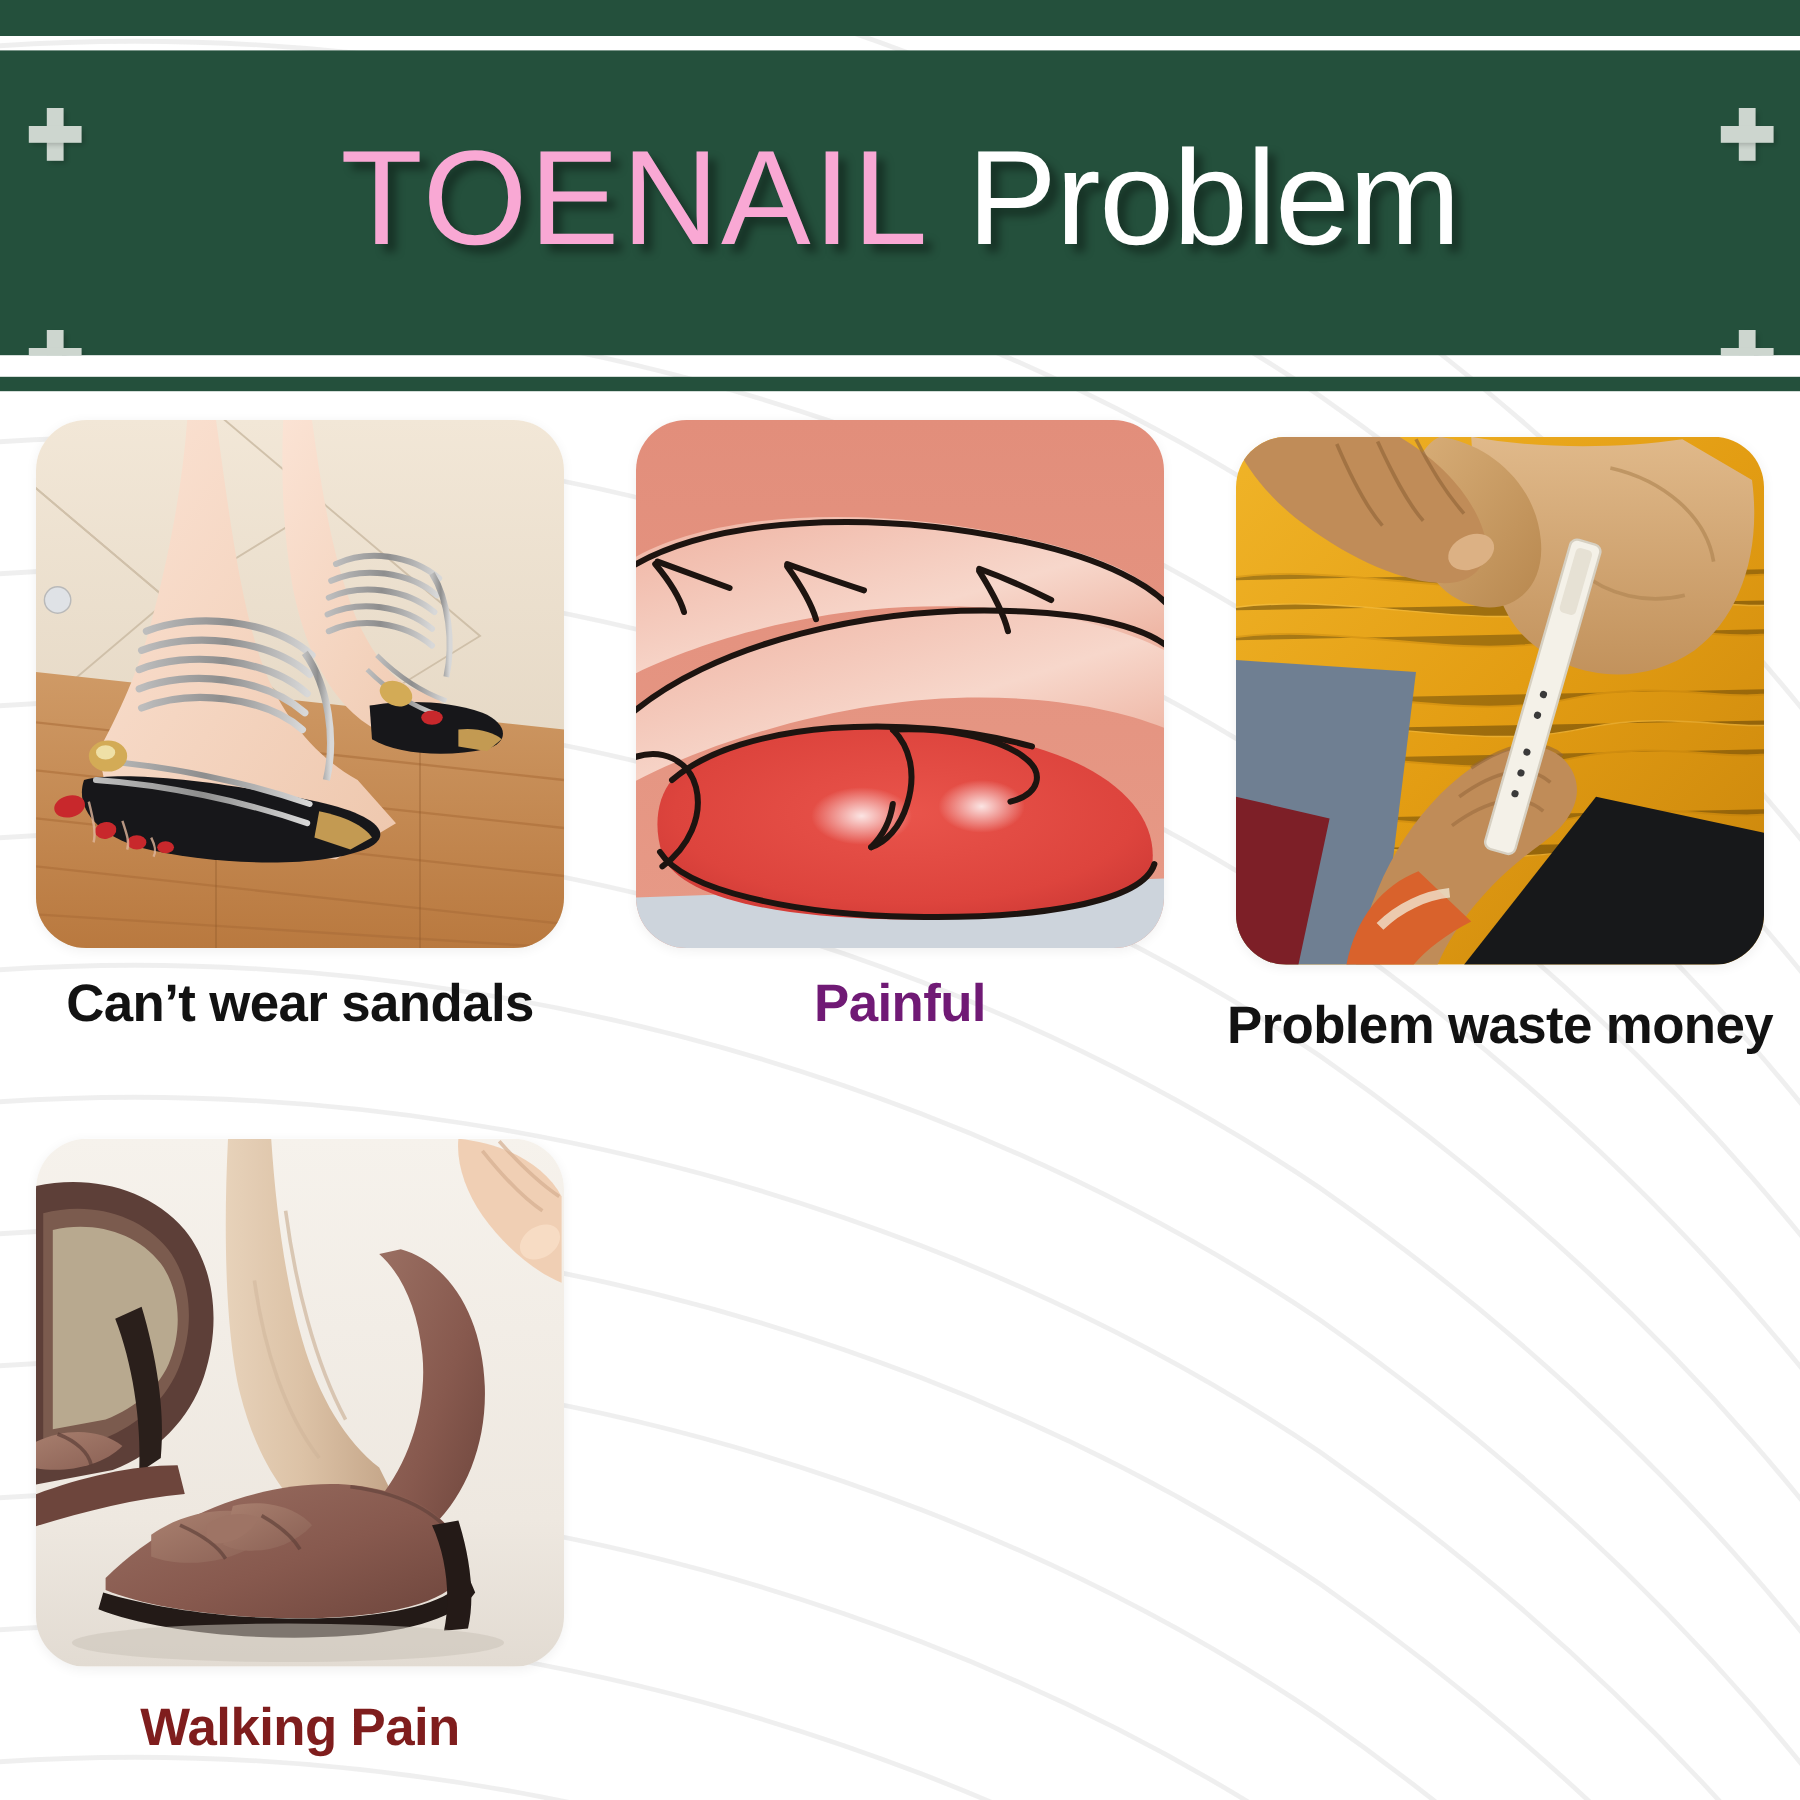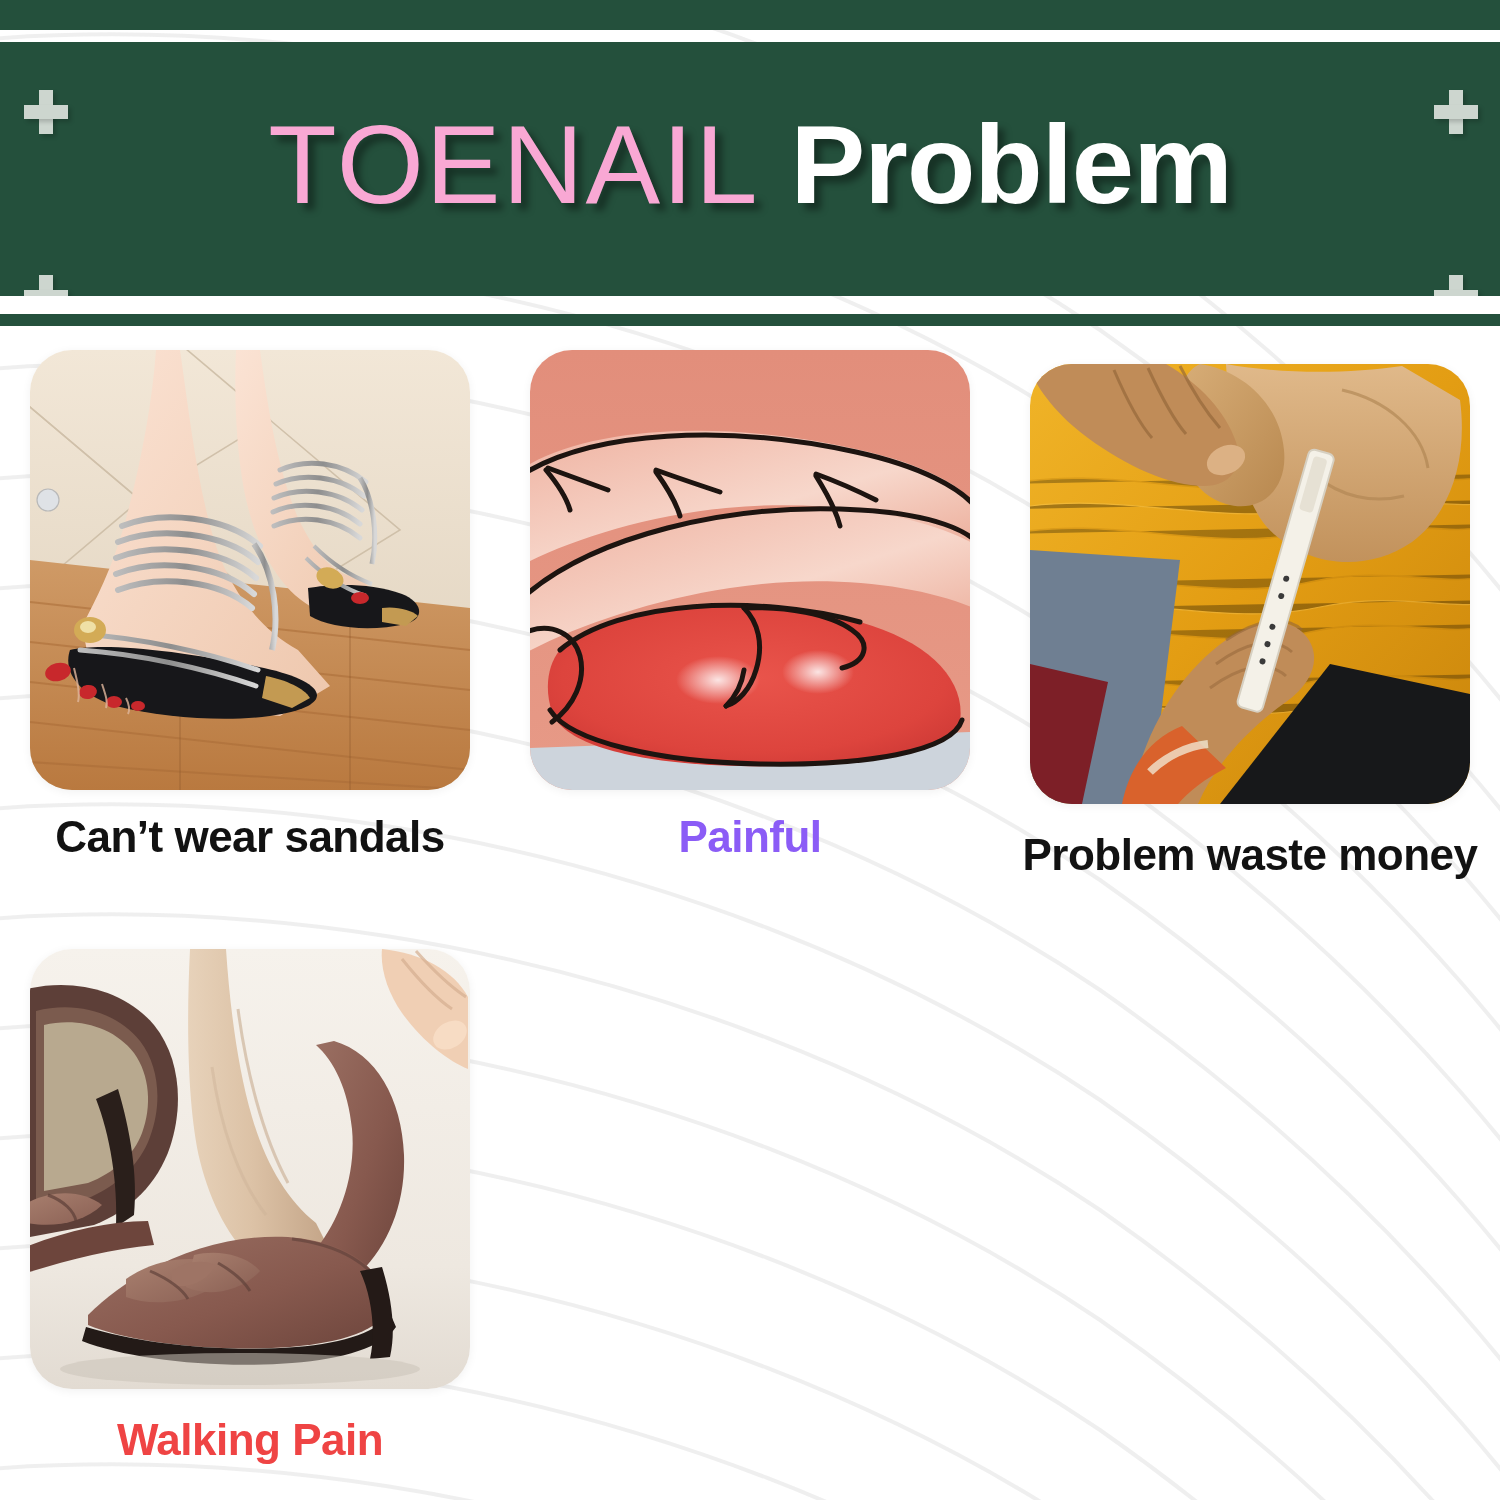--- a/index.html
+++ b/index.html
@@ -22,21 +22,21 @@
   .banner-inner{
     position:absolute;left:0;top:0;right:0;bottom:0;
     display:flex;align-items:center;justify-content:center;
   }
   .title{
     font-size:112px;line-height:1;letter-spacing:0px;white-space:nowrap;
     text-shadow:7px 7px 7px rgba(0,0,0,0.38);
     transform:translateY(-4px);
   }
   .title .t-light{font-weight:300;letter-spacing:2px;}
-  .title .t-bold{font-weight:bold;letter-spacing:-1px;margin-top:40px;}
+  .title .t-bold{font-weight:normal;letter-spacing:-1px;margin-top:40px;}
 
   .plus{position:absolute;width:44px;height:44px;z-index:3;}
   .plus::before,.plus::after{
     content:"";position:absolute;background:#cdd6cf;
     box-shadow:3px 3px 4px rgba(0,0,0,0.18);
   }
   .plus::before{left:15px;top:0;width:14px;height:44px;}
   .plus::after{left:0;top:15px;width:44px;height:14px;}
   .plus.tl{left:24px;top:48px;}
   .plus.tr{left:1434px;top:48px;}
@@ -256,21 +256,21 @@
           <path d="M286,124 C308,132 330,142 346,150"></path>
           <path d="M-4,282 C22,272 44,284 50,306 C56,330 44,356 22,372"></path>
           <path d="M30,300 C88,250 228,244 330,272"></path>
           <path d="M214,258 C256,256 300,264 322,280 C342,294 336,312 312,318"></path>
           <path d="M214,258 C228,272 234,294 226,320 C220,340 208,352 196,356"></path>
           <path d="M196,356 C206,346 212,334 214,320"></path>
           <path d="M20,360 C40,392 130,412 230,414 C334,416 422,402 432,370"></path>
         </g>
       </svg>
     </div>
-    <div class="caption" style="color: #8b5cf6;">Painful</div>
+    <div class="caption" style="color: #701a75;">Painful</div>
   </div>
 
   <div class="card c3">
     <div class="thumb">
       <svg viewBox="0 0 440 440" aria-hidden="true">
         <defs>
           <linearGradient id="towelG" x1="0" y1="0" x2="1" y2="1">
             <stop offset="0" stop-color="#f0b428"></stop>
               <stop offset="0.5" stop-color="#e39d13"></stop>
               <stop offset="1" stop-color="#c9850c"></stop>
@@ -401,16 +401,16 @@
         <path d="M164,306 C188,300 216,306 230,322 C210,344 176,348 156,338 Z" fill="url(#suedeL)"></path>
         <path d="M142,322 C156,312 172,310 186,316 C176,334 156,340 142,336 Z" fill="#9e7465"></path>
         <g stroke="#5d3f38" stroke-width="3" fill="none" opacity="0.65">
           <path d="M120,322 C138,330 152,340 158,350"></path>
           <path d="M188,314 C202,322 214,332 220,342"></path>
         </g>
 
         <ellipse cx="210" cy="420" rx="180" ry="16" fill="#cbc2b8" opacity="0.55"></ellipse>
       </svg>
     </div>
-    <div class="caption" style="color: #ef4444;">Walking Pain</div>
+    <div class="caption" style="color: #7f1d1d;">Walking Pain</div>
   </div>
 
 </div>
 
 </body></html>

